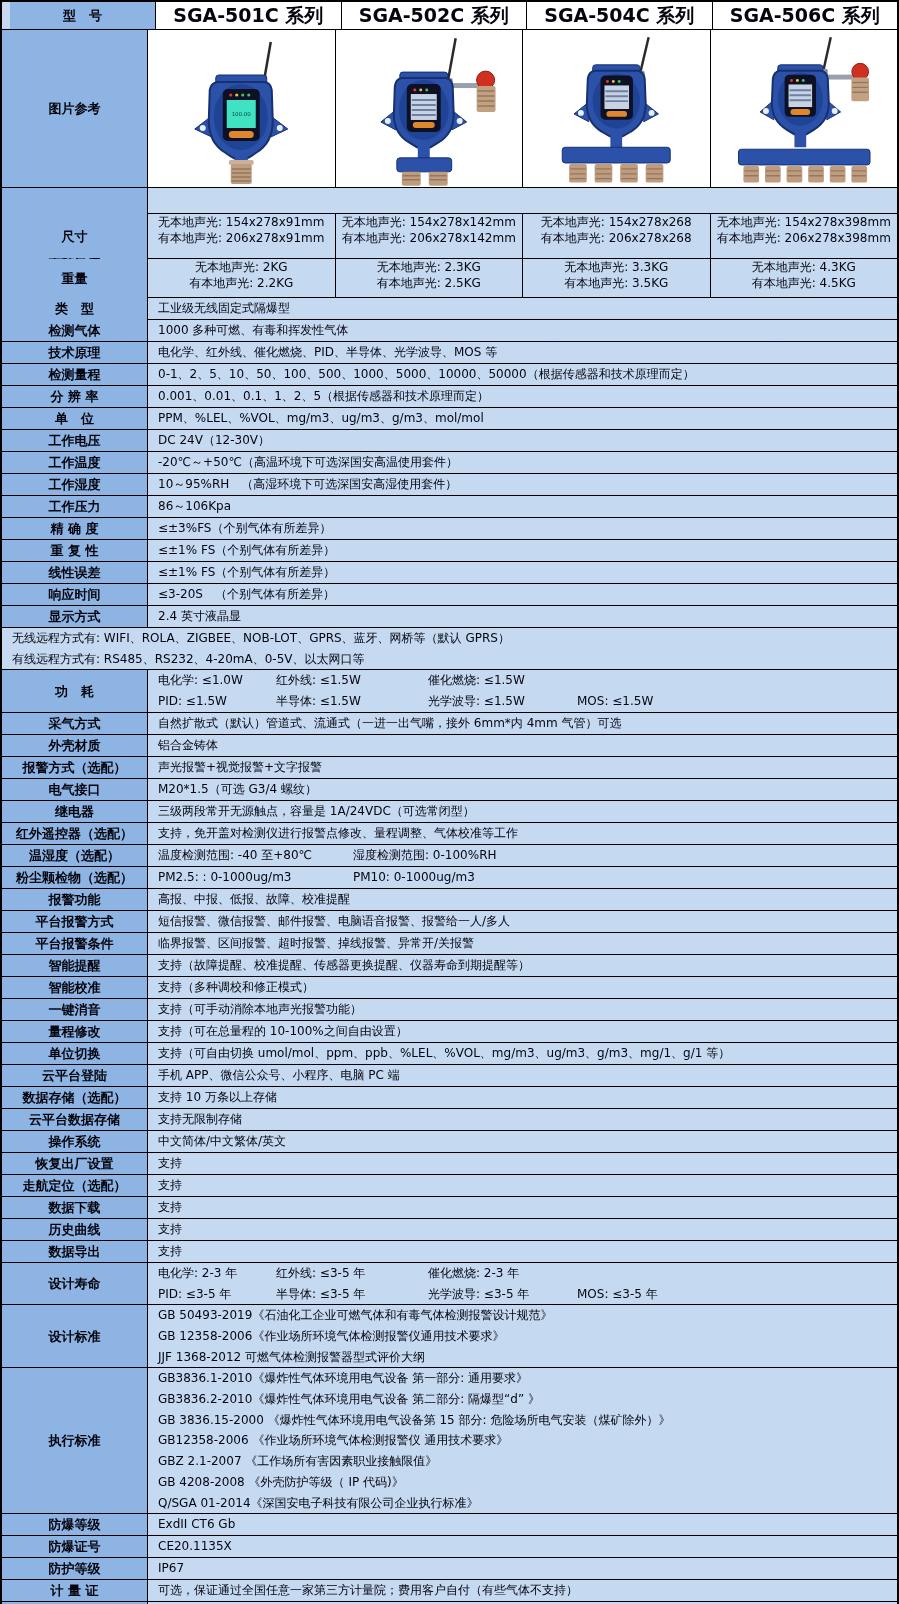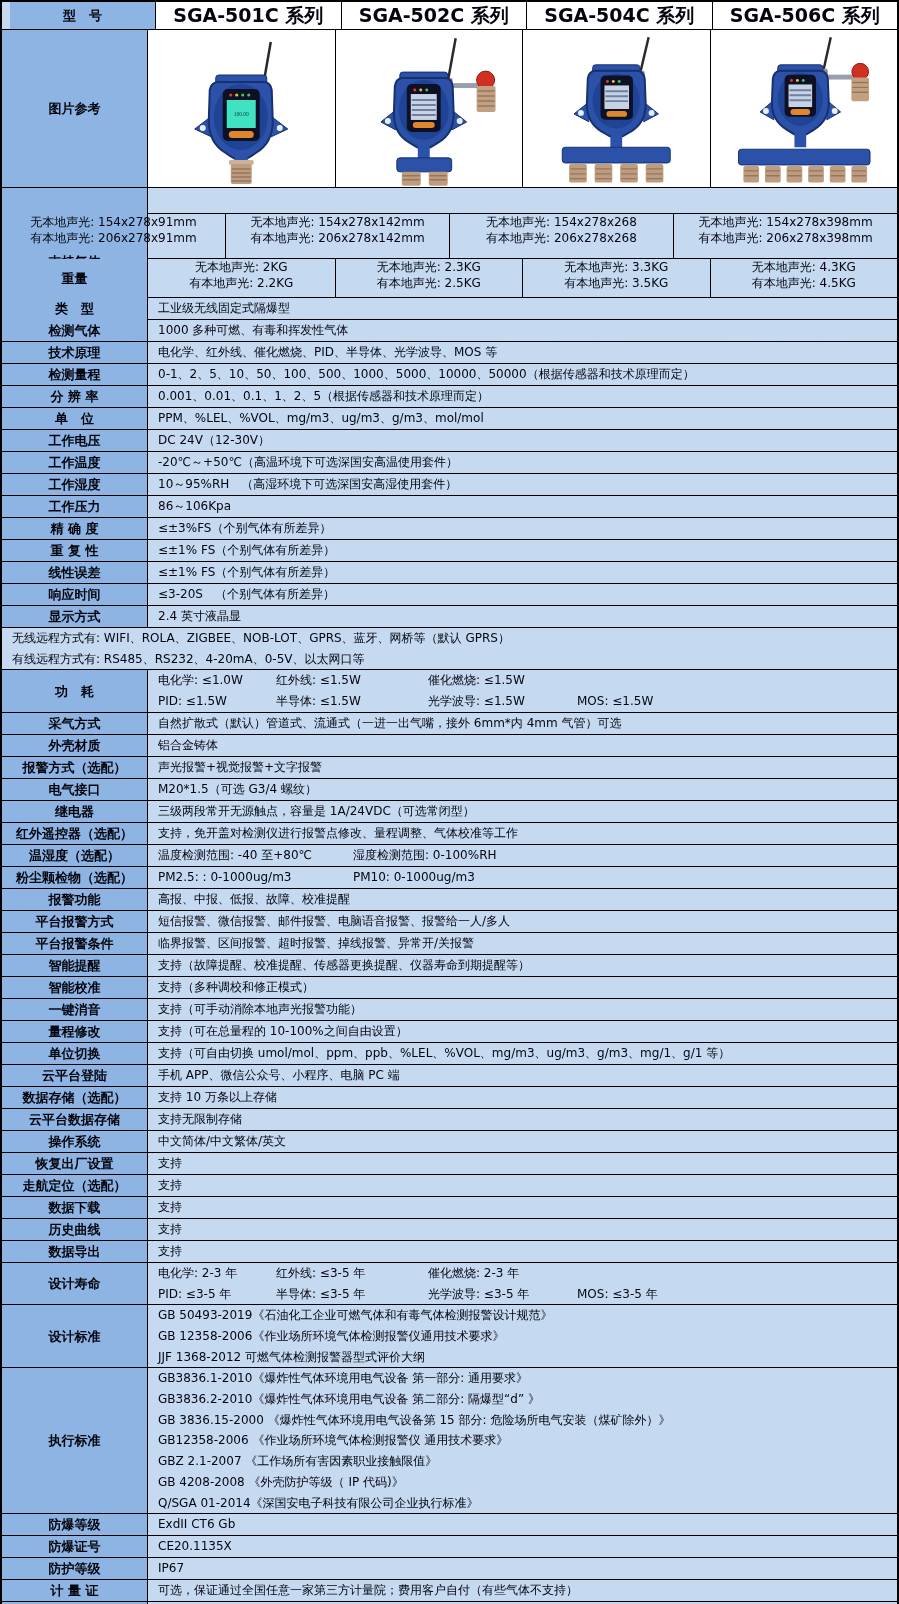--- a/index.html
+++ b/index.html
@@ -11,21 +11,21 @@
     display:flex;align-items:center;justify-content:center;text-align:center;
     font-weight:bold;font-size:13px;line-height:15px;padding:0 3px;box-sizing:border-box;white-space:pre;}
   .value-cell{flex:1;background:#C5D9F1;padding:0 10px;display:flex;flex-direction:column;
     justify-content:center;overflow:hidden;min-width:0;}
   .model-cells{flex:1;display:flex;min-width:0;}
   .model-cell{flex:1;border-right:1px solid #000;display:flex;flex-direction:column;
     align-items:center;justify-content:center;font-size:12px;overflow:hidden;min-width:0;}
   .model-cell:last-child{border-right:none;}
   .row-header{height:27px;padding-left:8px;}
   .row-header .model-cell{background:#fff;font-weight:bold;font-size:19px;}
-  .row-image{height:157px;font-family:Liberation Serif, serif;}
+  .row-image{height:157px;}
   .row-image .model-cell{background:#fff;padding:0;}
   .row-image svg{width:100%;height:100%;display:block;}
   .row-gas{height:25px;flex-direction:column;}
   .row-dim{height:44px;}
   .row-weight{height:38px;}
   .row-dim .model-cell,.row-weight .model-cell{justify-content:flex-start;}
   .mline{line-height:16px;white-space:nowrap;}
   .spec-row{min-height:21px;}
   .spec-line{font-size:12px;line-height:20.7px;white-space:nowrap;}
   .seg{display:inline-block;}
@@ -173,20 +173,21 @@
     <div class="label-cell">支持气体</div>
     <div class="model-cells">
       <div class="model-cell">无线单一气体检测仪</div>
       <div class="model-cell">无线二合一气体检测仪</div>
       <div class="model-cell">无线四合一气体检测仪</div>
       <div class="model-cell">无线六合一气体检测仪</div>
     </div>
   </div>
 
   <div class="row row-dim">
+    <div class="label-cell">尺寸</div>
     <div class="model-cells">
       <div class="model-cell">
         <div class="mline">无本地声光: 154x278x91mm</div>
         <div class="mline">有本地声光: 206x278x91mm</div>
       </div>
       <div class="model-cell">
         <div class="mline">无本地声光: 154x278x142mm</div>
         <div class="mline">有本地声光: 206x278x142mm</div>
       </div>
       <div class="model-cell">

